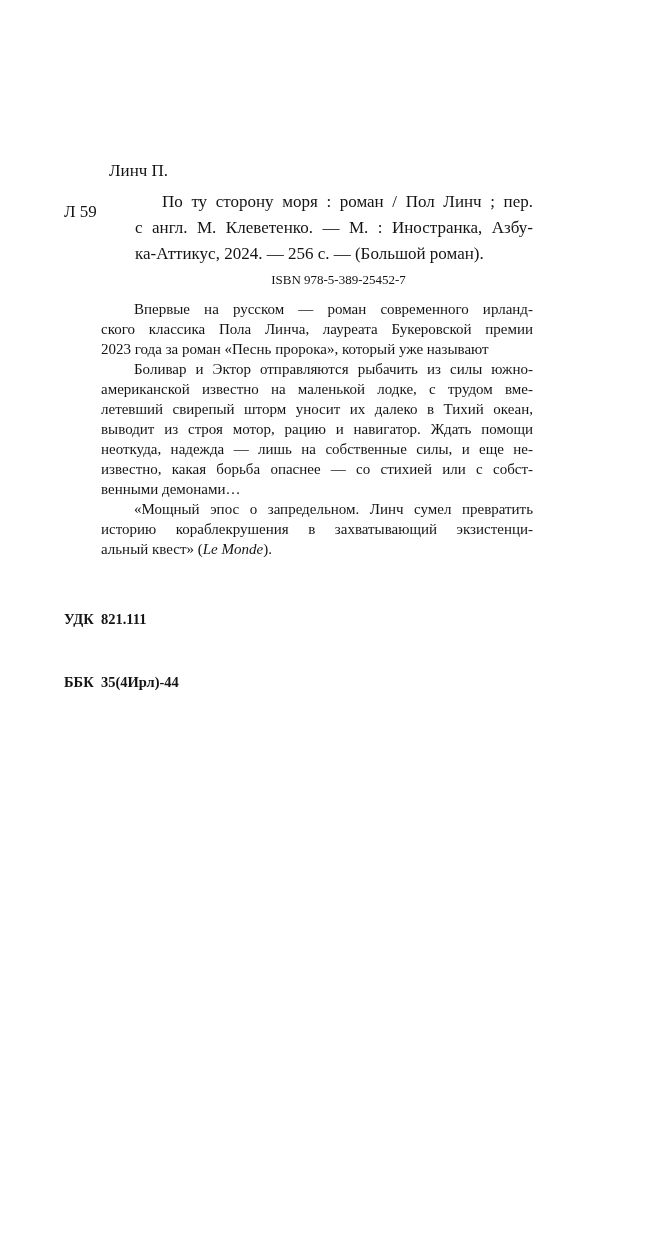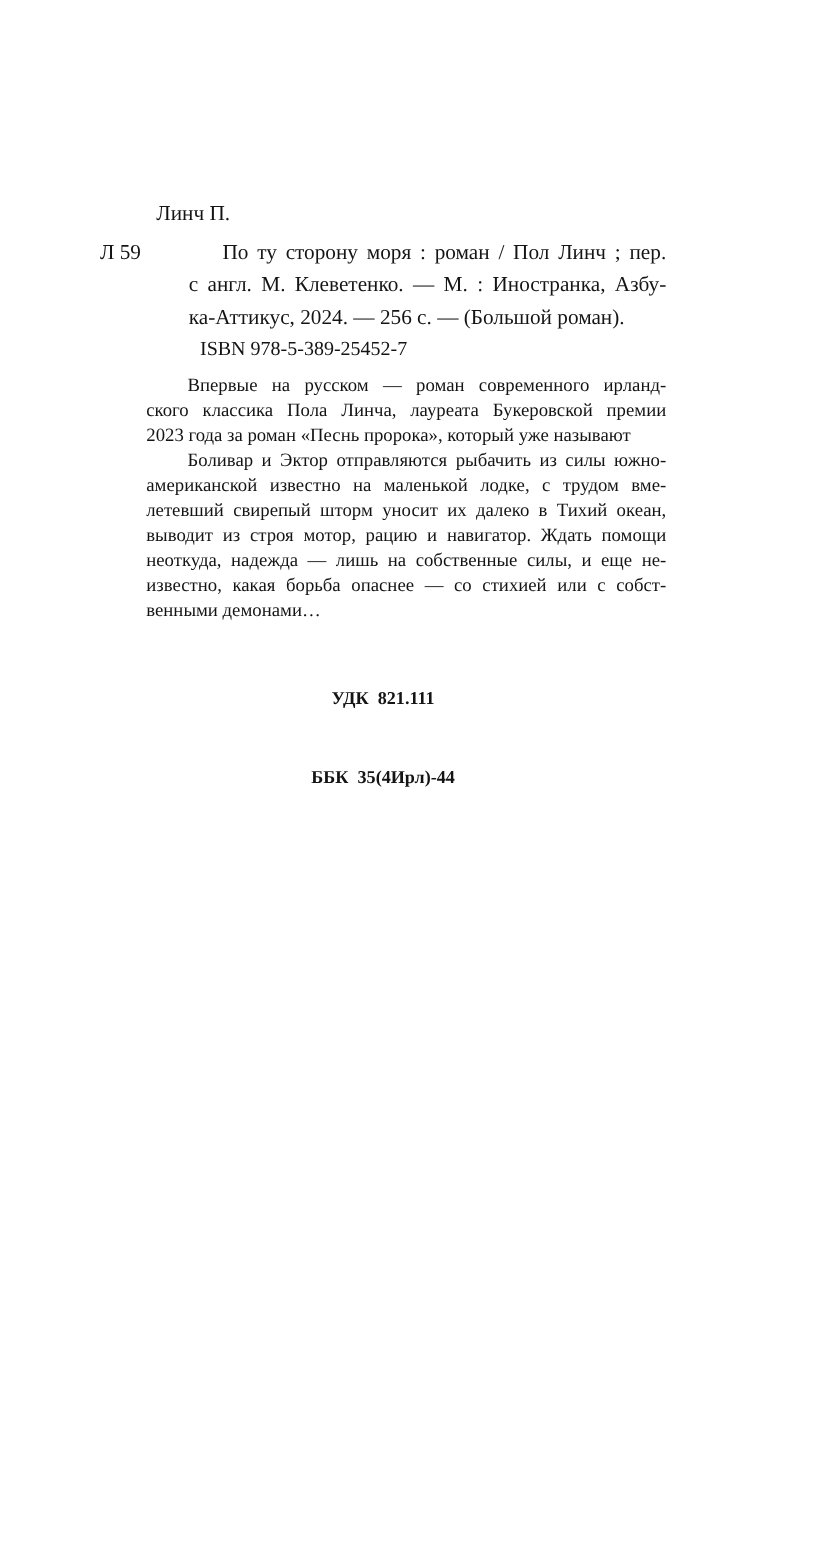--- a/index.html
+++ b/index.html
@@ -5,45 +5,46 @@
   * { box-sizing: border-box; }
   html, body { margin: 0; padding: 0; }
   body {
     width: 650px;
     height: 1240px;
     background: #ffffff;
     color: #141414;
     font-family: "Liberation Serif", "DejaVu Serif", serif;
     overflow: hidden;
   }
-  .page { padding: 158px 117px 0 80px; }
+  .page { padding: 158px 117px 0 64px; }
 
   .author {
     margin-left: 45px;
     font-size: 17px;
     line-height: 26px;
   }
 
   .record-wrap { position: relative; margin-top: 5px; }
   .catalog-code {
     position: absolute;
-    left: 0; top: 0;
+    left: 0; top: 10px;
     font-size: 17px;
     line-height: 26px;
   }
   .record {
     margin-left: 71px;
     font-size: 17px;
     line-height: 26px;
   }
   .record .line:first-child { text-indent: 27px; }
   .isbn {
     margin-left: 80px;
-    font-size: 16px;
+    font-size: 13px;
     line-height: 26px;
+    text-align: center;
   }
 
   .annotation {
     margin-left: 37px;
     margin-top: 6px;
     font-size: 15px;
     line-height: 20px;
   }
   .para .line:first-child { text-indent: 33px; }
 
@@ -51,21 +52,21 @@
   .just .line:not(:last-child),
   .jl {
     text-align: justify;
     text-align-last: justify;
   }
 
   .it { font-style: italic; }
 
   .codes {
     margin-top: 8px;
-    text-align: center;
+    text-align: left;
     font-weight: bold;
     font-size: 14.5px;
     line-height: 21px;
     white-space: pre;
   }
 </style>
 </head>
 <body>
 
 <div class="page">
@@ -93,20 +94,25 @@
     <div class="para just">
         <div class="line">Боливар и Эктор отправляются рыбачить из силы южно-</div>
         <div class="line">американской известно на маленькой лодке, с трудом вме-</div>
         <div class="line">летевший свирепый шторм уносит их далеко в Тихий океан,</div>
         <div class="line">выводит из строя мотор, рацию и навигатор. Ждать помощи</div>
         <div class="line">неоткуда, надежда — лишь на собственные силы, и еще не-</div>
         <div class="line">известно, какая борьба опаснее — со стихией или с собст-</div>
         <div class="line">венными демонами…</div>
       </div>
 
+    <div class="para">
+      <div class="line jl">«Мощный эпос о запредельном. Линч сумел превратить</div>
+      <div class="line jl">историю кораблекрушения в захватывающий экзистенци-</div>
+      <div class="line"><span>альный квест» (</span><span class="it">Le Monde</span><span>).</span></div>
+    </div>
 
   </div>
 
   <div class="codes">
     <div>УДК  821.111</div>
     <div>ББК  35(4Ирл)-44</div>
   </div>
 
 </div>
 

